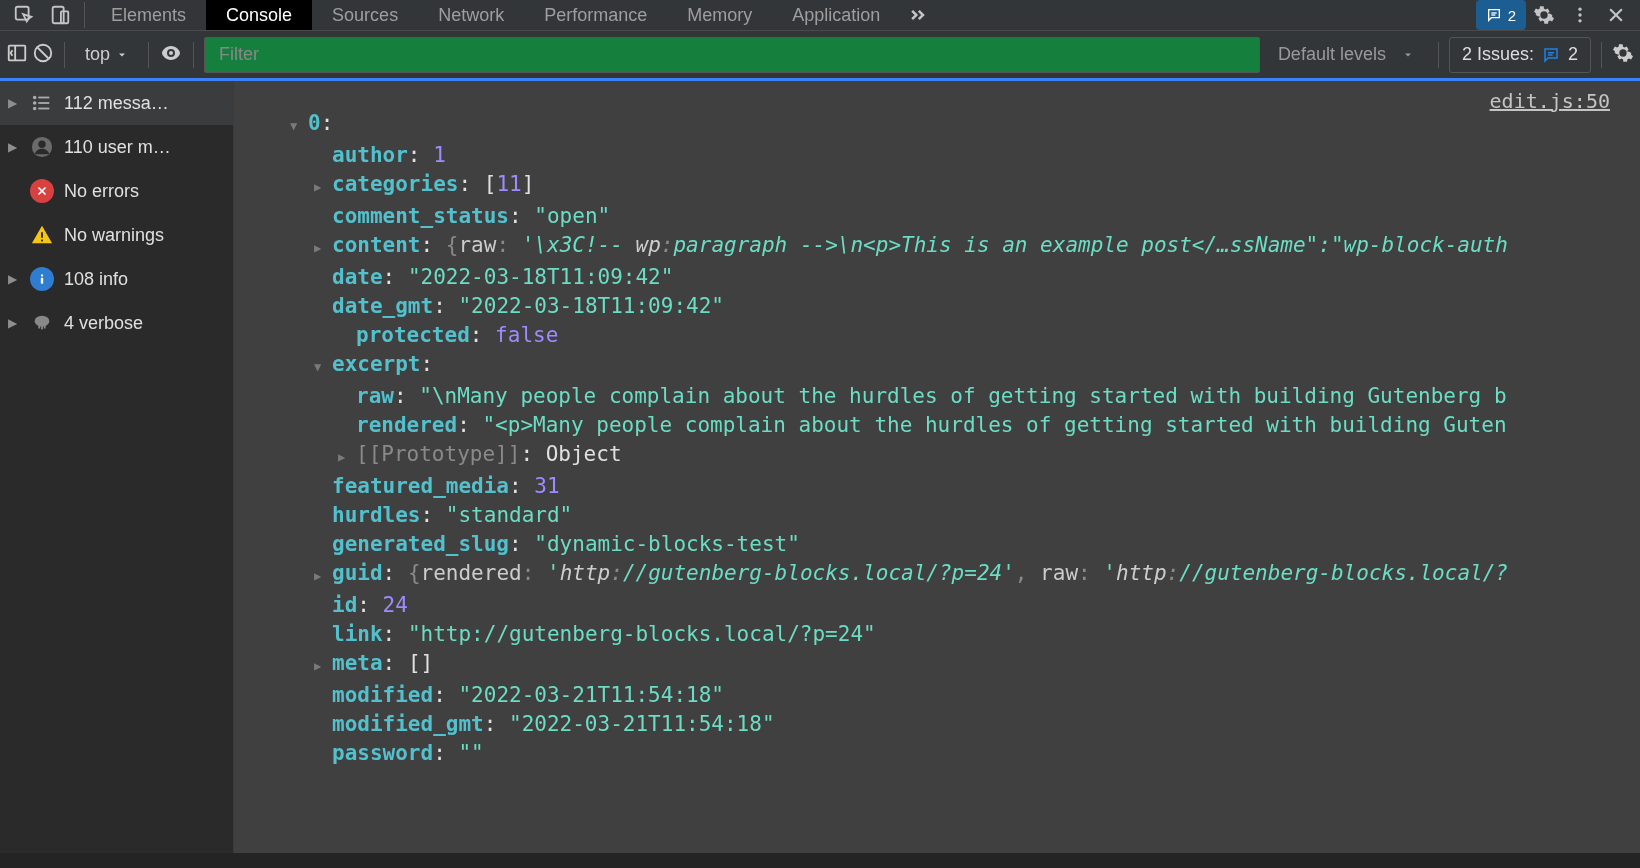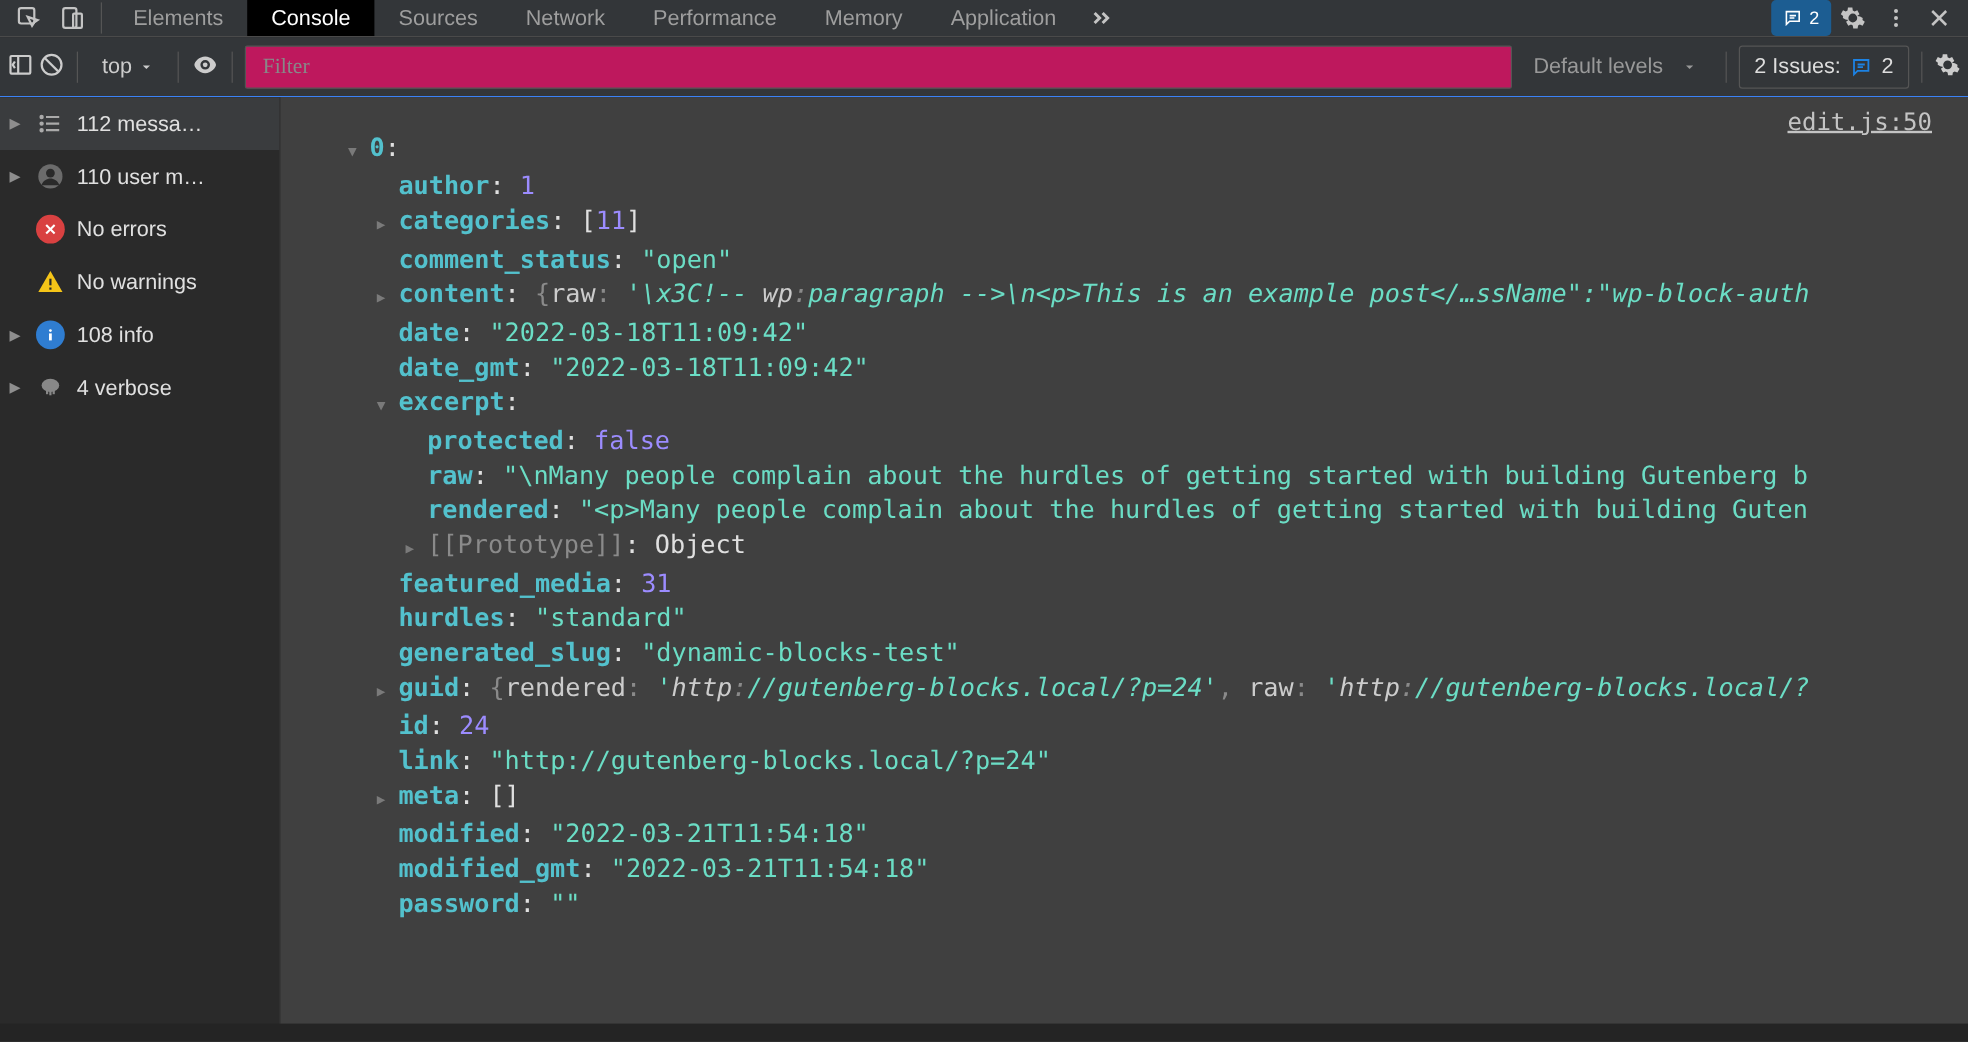--- a/index.html
+++ b/index.html
@@ -57,40 +57,39 @@
     gap: 6px;
   }
   .pill svg, .issues-pill svg { width: 16px; height: 16px; }
 
   
   .toolbar {
     display: flex;
     align-items: center;
     height: 50px;
     background: #333639;
-    border-bottom: 1px solid #3b82f6;
+    border-bottom: 3px solid #3b82f6;
     padding: 0 6px;
     gap: 4px;
   }
   .context-select {
     display: flex; align-items: center; gap: 6px;
     color: #ccc; font-size: 18px;
     padding: 0 10px;
     cursor: pointer;
   }
   .filter-input {
     flex: 1;
     height: 36px;
-    background: #be185d;
+    background: #15803d;
     border: 1px solid #555;
     border-radius: 2px;
     color: #ccc;
     padding: 0 14px;
     font-size: 18px;
-    font-family: Liberation Serif, serif;
   }
   .filter-input::placeholder { color: #888; }
   .levels-select {
     display: flex; align-items: center; gap: 16px;
     padding: 0 14px;
     color: #999;
     font-size: 18px;
     cursor: pointer;
   }
   .issues-box {
@@ -411,28 +410,28 @@
           <span class="ind" style="width: 72px;"></span>
           <span class="tri2 none"></span>
           <span><span class="k-key">date</span><span class="k-punc">: </span><span class="k-str">"2022-03-18T11:09:42"</span></span>
         </div>
         <div class="row">
           <span class="ind" style="width: 72px;"></span>
           <span class="tri2 none"></span>
           <span><span class="k-key">date_gmt</span><span class="k-punc">: </span><span class="k-str">"2022-03-18T11:09:42"</span></span>
         </div>
         <div class="row">
+          <span class="ind" style="width: 96px;"></span>
+          <span class="tri2 none"></span>
+          <span><span class="k-key">protected</span><span class="k-punc">: </span><span class="k-bool">false</span></span>
+        </div>
+        <div class="row">
           <span class="ind" style="width: 72px;"></span>
           <span class="tri2 down"></span>
           <span><span class="k-key">excerpt</span><span class="k-punc">:</span></span>
-        </div>
-        <div class="row">
-          <span class="ind" style="width: 96px;"></span>
-          <span class="tri2 none"></span>
-          <span><span class="k-key">protected</span><span class="k-punc">: </span><span class="k-bool">false</span></span>
         </div>
         <div class="row">
           <span class="ind" style="width: 96px;"></span>
           <span class="tri2 none"></span>
           <span><span class="k-key">raw</span><span class="k-punc">: </span><span class="k-str">"\nMany people complain about the hurdles of getting started with building Gutenberg b</span></span>
         </div>
         <div class="row">
           <span class="ind" style="width: 96px;"></span>
           <span class="tri2 none"></span>
           <span><span class="k-key">rendered</span><span class="k-punc">: </span><span class="k-str">"&lt;p&gt;Many people complain about the hurdles of getting started with building Guten</span></span>

